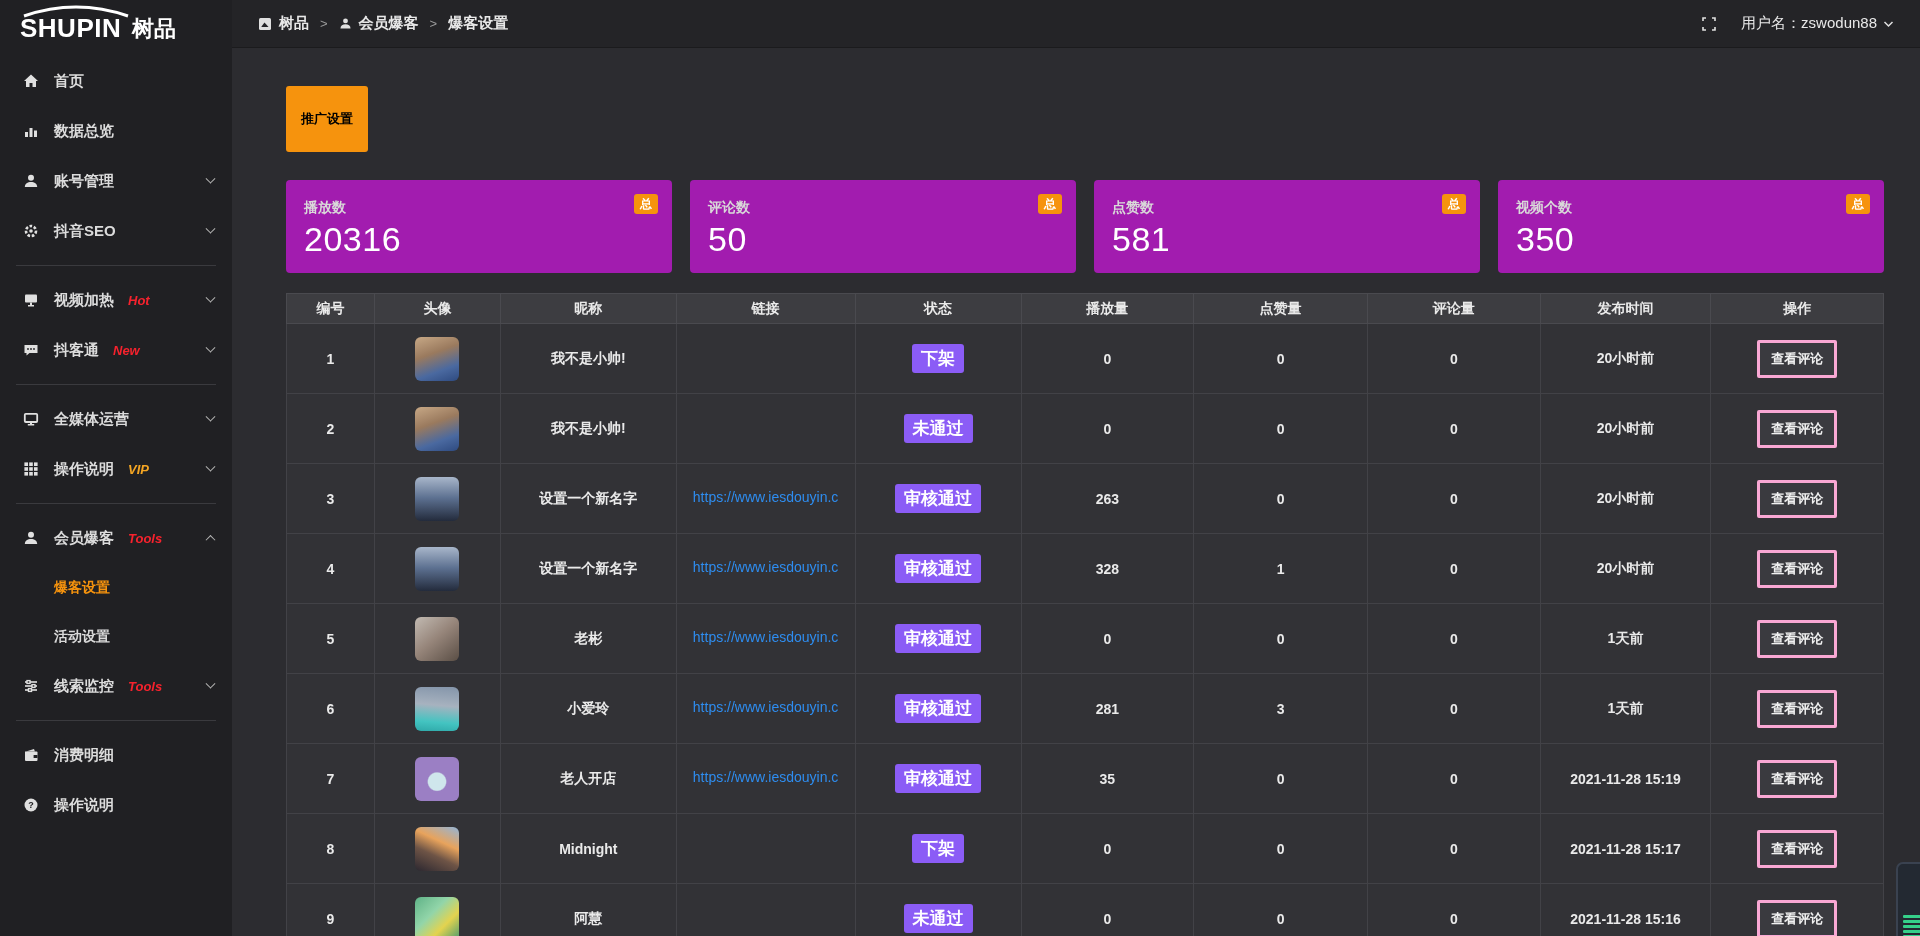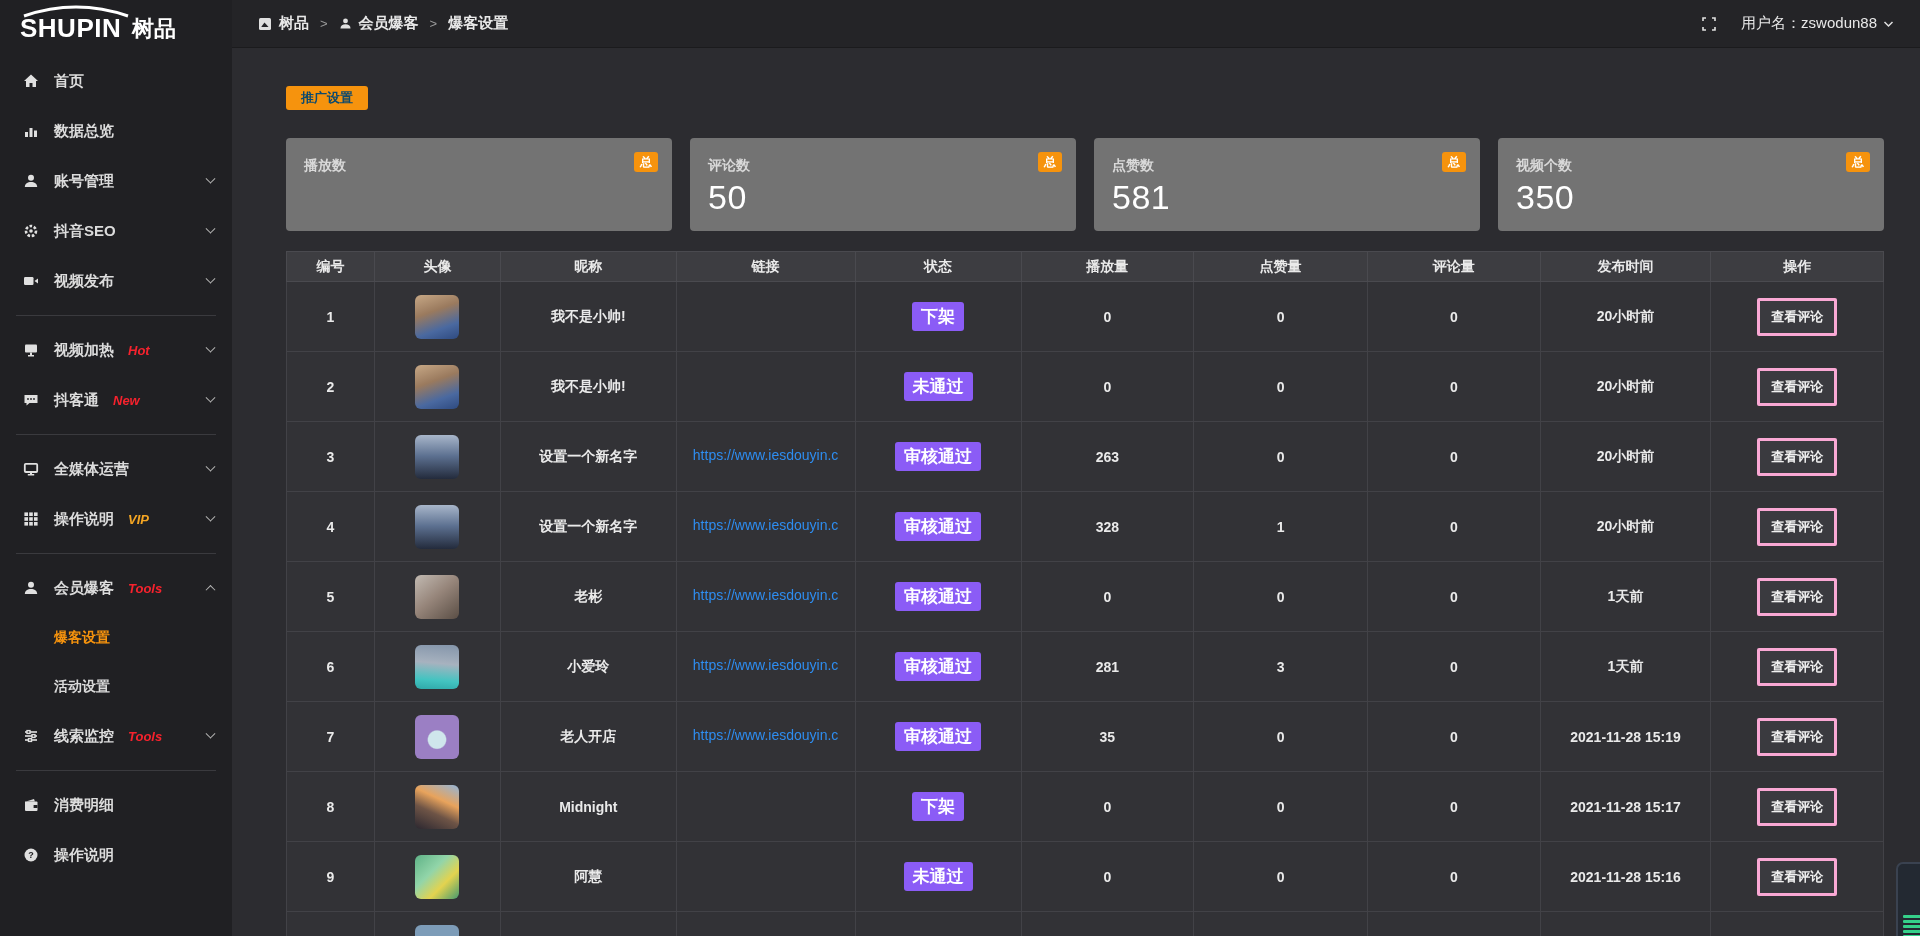--- a/index.html
+++ b/index.html
@@ -27,25 +27,25 @@
   .breadcrumb { display:flex; align-items:center; gap:11px; font-size:15px; }
   .crumb { display:flex; align-items:center; gap:7px; font-weight:600; }
   .crumb.current { font-weight:bold; }
   .bc-sep { color:#9a9a9a; font-size:13px; font-weight:400; }
   .topbar-right { margin-left:auto; display:flex; align-items:center; gap:24px; }
   .fs-btn { display:flex; cursor:pointer; }
   .user-box { display:flex; align-items:center; gap:6px; font-size:15px; cursor:pointer; }
 
   .content { flex:1; padding:38px 36px 0 54px; overflow:hidden; }
 
-  .promo-btn { background:#f6930d; color:#0c4a6e; border:none; font-size:13px; font-weight:600; padding:3px 15px; border-radius:3px; cursor:pointer; font-family:inherit; }
+  .promo-btn { background:#f6930d; color:#000000; border:none; font-size:13px; font-weight:600; padding:24px 15px; border-radius:3px; cursor:pointer; font-family:inherit; }
 
   
   .cards { display:flex; gap:18px; margin-top:28px; }
-  .card { flex:1; background:#737373; border-radius:4px; height:93px; position:relative; padding:15px 18px; }
+  .card { flex:1; background:#a21caf; border-radius:4px; height:93px; position:relative; padding:15px 18px; }
   .card-label { color:#d9d9d9; font-size:14px; font-weight:600; margin-top:4px; }
   .card-value { color:#fff; font-size:34px; margin-top:3px; letter-spacing:0.5px; }
   .card-badge { position:absolute; top:14px; right:14px; background:#f6930d; color:#fff; font-size:12px; font-weight:bold; padding:4px 6px; border-radius:3px; line-height:1; }
 
   
   .table-wrap { margin-top:20px; }
   table { width:100%; border-collapse:collapse; table-layout:fixed; background:#323236; border:1px solid #454549; }
   th { background:#3d3d41; height:30px; font-size:14px; color:#eaeaea; font-weight:bold; border:1px solid #4a4a4f; }
   td { height:70px; text-align:center; vertical-align:middle; font-size:14px; font-weight:bold; color:#eaeaea; border:1px solid #424247; }
   .avatar { display:inline-block; width:44px; height:44px; border-radius:6px; vertical-align:middle; }
@@ -116,30 +116,20 @@
         <span class="nav-icon">
             <svg width="16" height="16" viewBox="0 0 16 16">
               <circle cx="8" cy="8" r="5" fill="none" stroke="#e0e0e0" stroke-width="2.6" stroke-dasharray="2.6 1.7"></circle>
               <circle cx="8" cy="8" r="1.8" fill="#e0e0e0"></circle>
             </svg>
           </span>
         <span>抖音SEO</span>
         <span class="chev"></span>
       </div>
 
-      <div class="nav-item">
-        <span class="nav-icon">
-            <svg width="16" height="16" viewBox="0 0 16 16">
-              <rect x="1" y="4" width="9.5" height="8" rx="1.2" fill="#e0e0e0"></rect>
-              <path d="M11.5 8l3.5-2.6v5.2z" fill="#e0e0e0"></path>
-            </svg>
-          </span>
-        <span>视频发布</span>
-        <span class="chev"></span>
-      </div>
 
       <div class="nav-divider"></div>
 
       <div class="nav-item">
         <span class="nav-icon">
             <svg width="16" height="16" viewBox="0 0 16 16">
               <rect x="2" y="2.5" width="12" height="8" rx="1" fill="#e0e0e0"></rect>
               <rect x="7" y="10.5" width="2" height="2.5" fill="#e0e0e0"></rect>
               <rect x="5" y="13" width="6" height="1.5" fill="#e0e0e0"></rect>
             </svg>
@@ -305,20 +295,21 @@
       </div>
     </header>
 
     <div class="content">
 
       <button class="promo-btn">推广设置</button>
 
       <div class="cards">
         <div class="card">
           <div class="card-label">播放数</div>
+          <div class="card-value">20316</div>
           <span class="card-badge">总</span>
         </div>
         <div class="card">
           <div class="card-label">评论数</div>
           <div class="card-value">50</div>
           <span class="card-badge">总</span>
         </div>
         <div class="card">
           <div class="card-label">点赞数</div>
           <div class="card-value">581</div>

